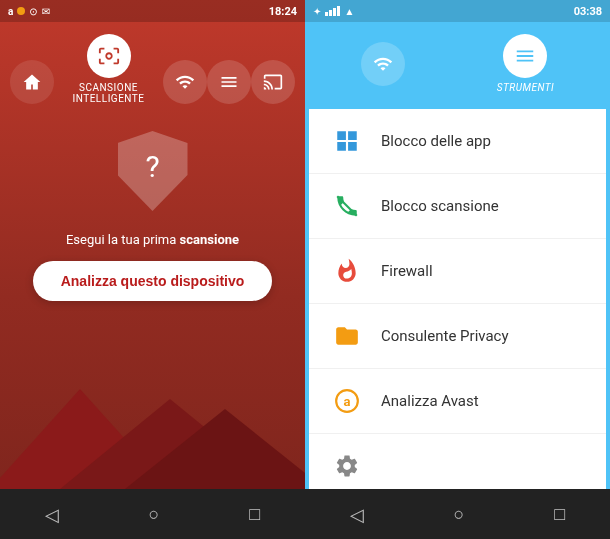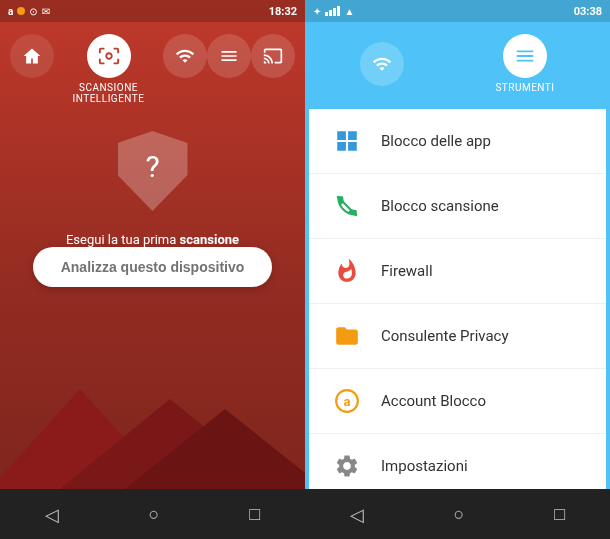--- a/index.html
+++ b/index.html
@@ -38,21 +38,21 @@
     }
 
     .status-time {
       color: white;
       font-size: 11px;
       font-weight: bold;
     }
 
     .top-nav-left {
       display: flex;
-      align-items: flex-start;
+      align-items: flex-end;
       justify-content: space-around;
       padding: 12px 10px;
     }
 
     .nav-icon-circle {
       width: 44px;
       height: 44px;
       border-radius: 50%;
       background: rgba(255,255,255,0.15);
       display: flex;
@@ -113,34 +113,35 @@
       color: white;
       font-size: 30px;
       margin-top: -10px;
     }
 
     .scan-text {
       color: white;
       font-size: 13px;
       text-align: center;
       margin-top: 16px;
+      margin-bottom: 14px;
     }
 
     .scan-text strong {
       font-weight: bold;
     }
 
     .scan-button {
       background: white;
       border: none;
       border-radius: 25px;
       padding: 12px 28px;
       font-size: 14px;
       font-weight: bold;
-      color: #737373;
+      color: #b91c1c;
       cursor: pointer;
       box-shadow: 0 2px 8px rgba(0,0,0,0.2);
     }
 
     
     .mountains {
       position: absolute;
       bottom: 50px;
       left: 0;
       right: 0;
@@ -289,21 +290,21 @@
 
 <div class="left-panel">
 
   <div class="status-bar-left">
     <div class="status-left-icons">
       <span style="color:white;font-size:10px;font-weight:bold;">a</span>
       <span class="dot-orange"></span>
       <span style="color:white;font-size:10px;">⊙</span>
       <span style="color:white;font-size:10px;">✉</span>
     </div>
-    <div class="status-time">18:32</div>
+    <div class="status-time">18:24</div>
   </div>
 
   <div class="top-nav-left">
     <div class="nav-item">
       <div class="nav-icon-circle" style="background:rgba(255,255,255,0.1);">
         <svg width="20" height="20" viewBox="0 0 24 24" fill="white">
           <path d="M12 3L2 12h3v9h6v-6h2v6h6v-9h3z"></path>
         </svg>
       </div>
     </div>
@@ -386,21 +387,21 @@
           <path d="M1 9l2 2c5-5 13-5 18 0l2-2C16.93 2.93 7.08 2.93 1 9zm8 8l3 3 3-3c-1.65-1.66-4.34-1.66-6 0zm-4-4l2 2c2.76-2.76 7.24-2.76 10 0l2-2C15.14 9.14 8.87 9.14 5 13z"></path>
         </svg>
       </div>
     </div>
     <div class="nav-item">
       <div class="nav-icon-circle active" style="background:white;">
         <svg width="22" height="22" viewBox="0 0 24 24" fill="#4fc3f7">
           <path d="M3 18h18v-2H3v2zm0-5h18v-2H3v2zm0-7v2h18V6H3z"></path>
         </svg>
       </div>
-      <div class="nav-label" style="color:white;">STRUMENTI</div>
+      <div class="nav-label" style="color:white;font-style:italic;">STRUMENTI</div>
     </div>
   </div>
 
   <div class="tools-list">
 
     <div class="tool-item">
       <div class="tool-icon-wrapper">
         <svg width="26" height="26" viewBox="0 0 24 24" fill="#3498db">
           <path d="M3 3h8v8H3V3zm10 0h8v8h-8V3zM3 13h8v8H3v-8zm10 0h8v8h-8v-8z"></path>
         </svg>
@@ -436,30 +437,29 @@
       <span class="tool-label">Consulente Privacy</span>
     </div>
 
     <div class="tool-item">
       <div class="tool-icon-wrapper">
         <svg width="26" height="26" viewBox="0 0 24 24">
           <circle cx="12" cy="12" r="10" fill="none" stroke="#f39c12" stroke-width="2"></circle>
           <text x="12" y="17" text-anchor="middle" fill="#f39c12" font-size="12" font-weight="bold">a</text>
         </svg>
       </div>
-      <span class="tool-label">Account Blocco</span>
+      <span class="tool-label">Analizza Avast</span>
     </div>
 
     <div class="tool-item">
       <div class="tool-icon-wrapper">
         <svg width="26" height="26" viewBox="0 0 24 24" fill="#888">
           <path d="M19.14,12.94c0.04-0.3,0.06-0.61,0.06-0.94c0-0.32-0.02-0.64-0.07-0.94l2.03-1.58c0.18-0.14,0.23-0.41,0.12-0.61 l-1.92-3.32c-0.12-0.22-0.37-0.29-0.59-0.22l-2.39,0.96c-0.5-0.38-1.03-0.7-1.62-0.94L14.4,2.81c-0.04-0.24-0.24-0.41-0.48-0.41 h-3.84c-0.24,0-0.43,0.17-0.47,0.41L9.25,5.35C8.66,5.59,8.12,5.92,7.63,6.29L5.24,5.33c-0.22-0.08-0.47,0-0.59,0.22L2.74,8.87 C2.62,9.08,2.66,9.34,2.86,9.48l2.03,1.58C4.84,11.36,4.8,11.69,4.8,12s0.02,0.64,0.07,0.94l-2.03,1.58 c-0.18,0.14-0.23,0.41-0.12,0.61l1.92,3.32c0.12,0.22,0.37,0.29,0.59,0.22l2.39-0.96c0.5,0.38,1.03,0.7,1.62,0.94l0.36,2.54 c0.05,0.24,0.24,0.41,0.48,0.41h3.84c0.24,0,0.44-0.17,0.47-0.41l0.36-2.54c0.59-0.24,1.13-0.56,1.62-0.94l2.39,0.96 c0.22,0.08,0.47,0,0.59-0.22l1.92-3.32c0.12-0.22,0.07-0.47-0.12-0.61L19.14,12.94z M12,15.6c-1.98,0-3.6-1.62-3.6-3.6 s1.62-3.6,3.6-3.6s3.6,1.62,3.6,3.6S13.98,15.6,12,15.6z"></path>
         </svg>
       </div>
-      <span class="tool-label">Impostazioni</span>
     </div>
 
   </div>
 
   <div class="bottom-nav" style="position:absolute;bottom:0;left:0;right:0;">
     <span class="bottom-nav-btn">◁</span>
     <span class="bottom-nav-btn">○</span>
     <span class="bottom-nav-btn">□</span>
   </div>
 </div>

